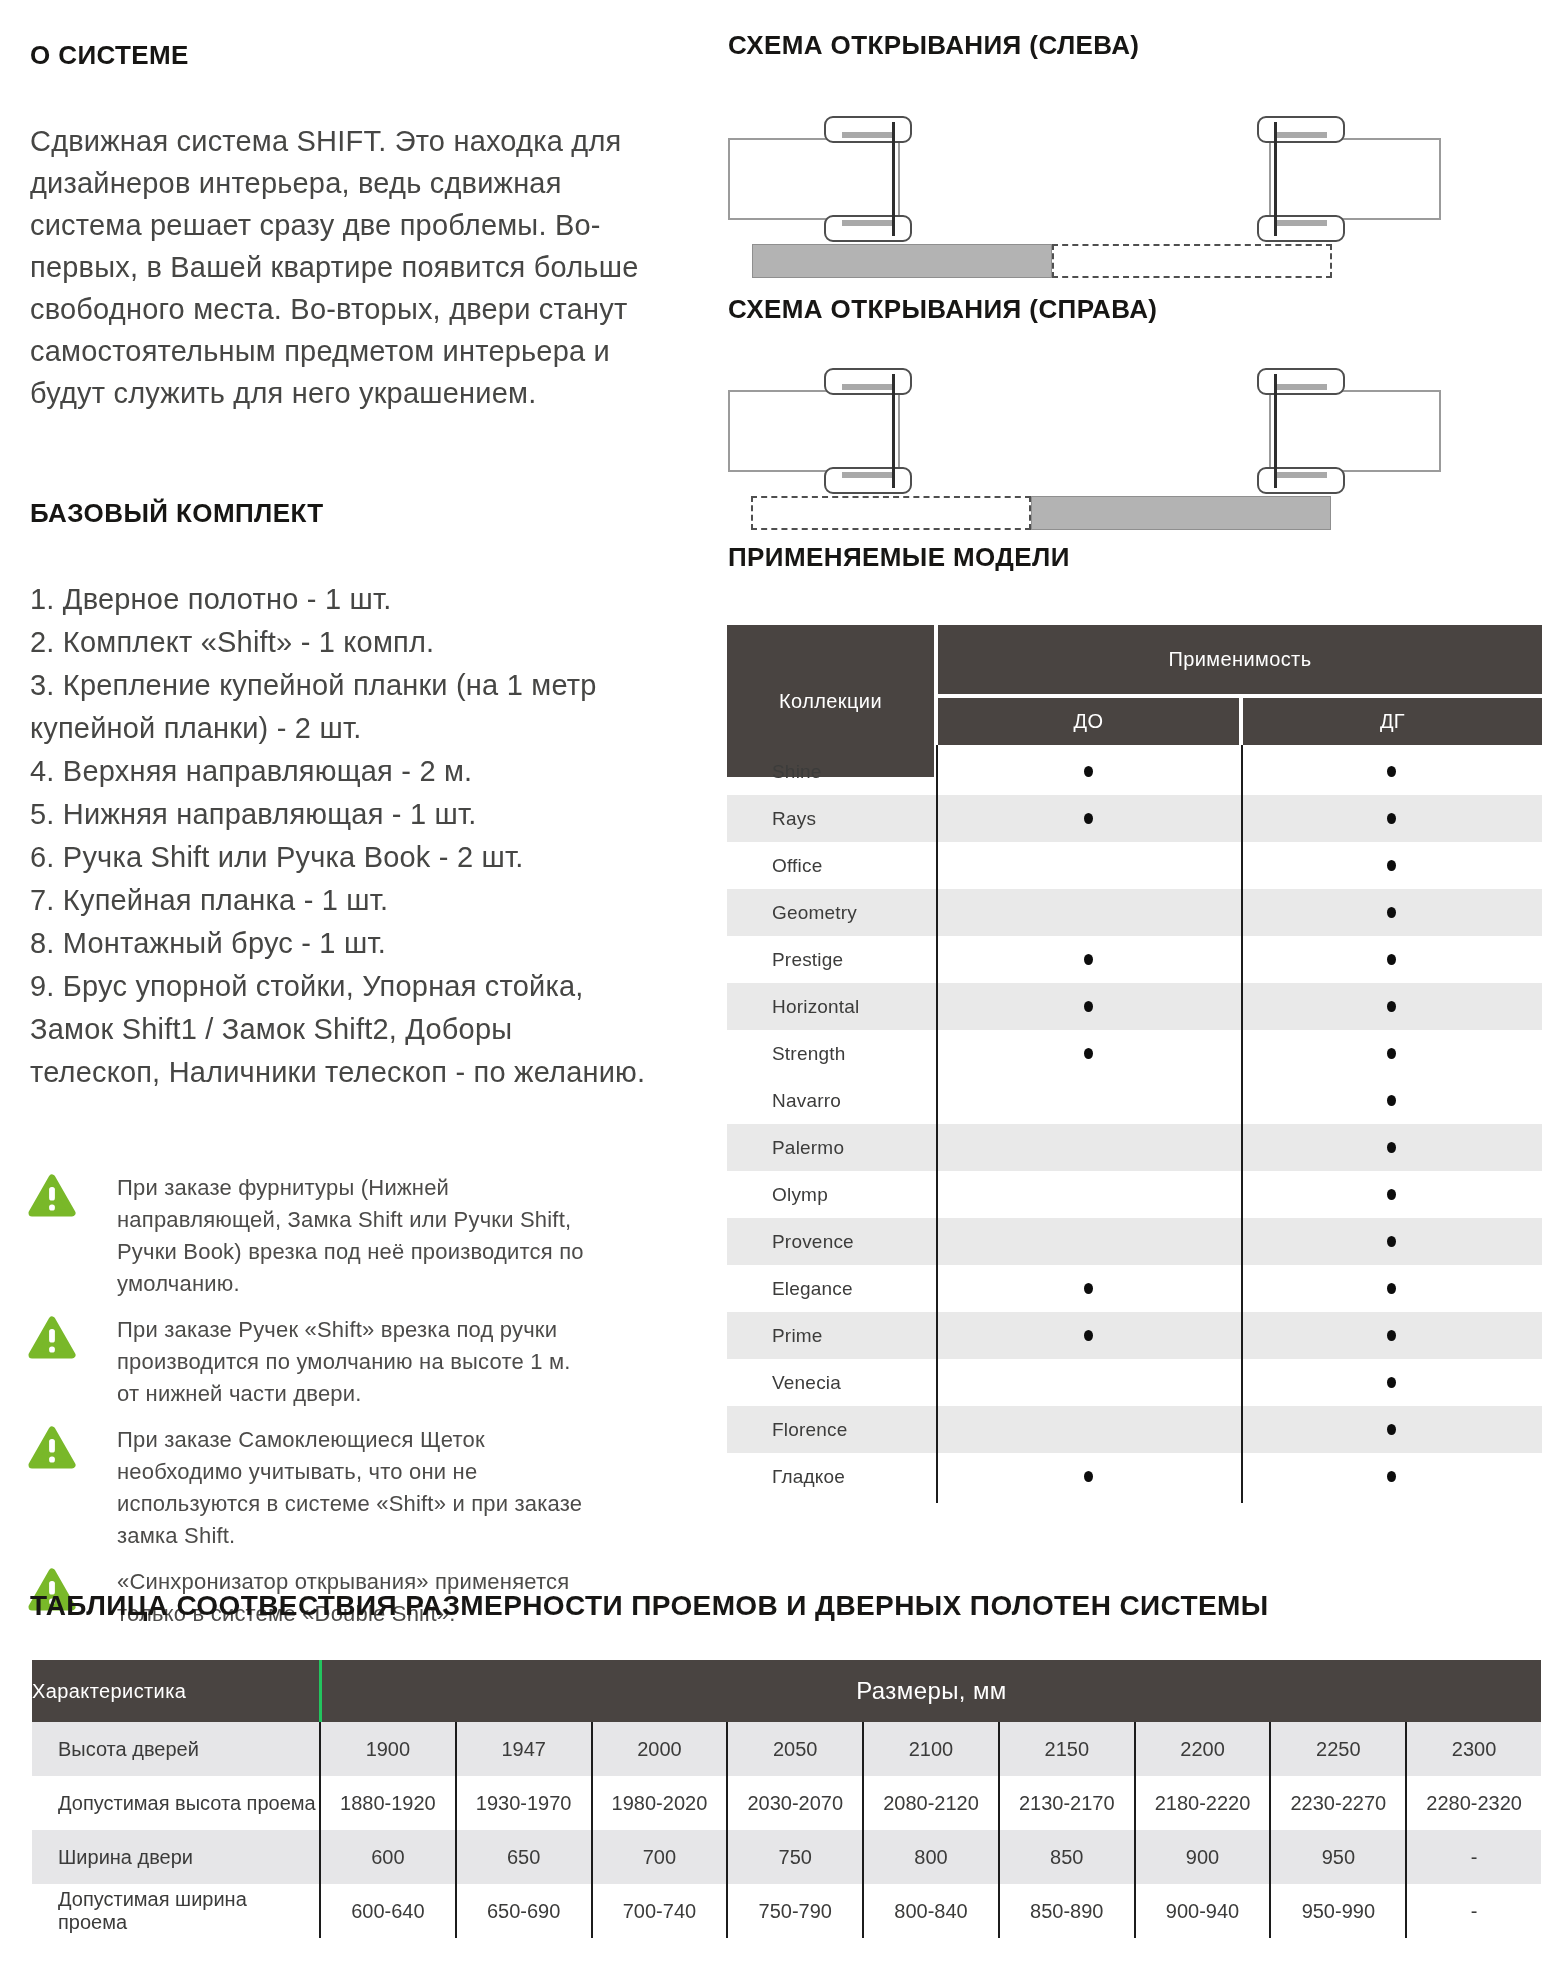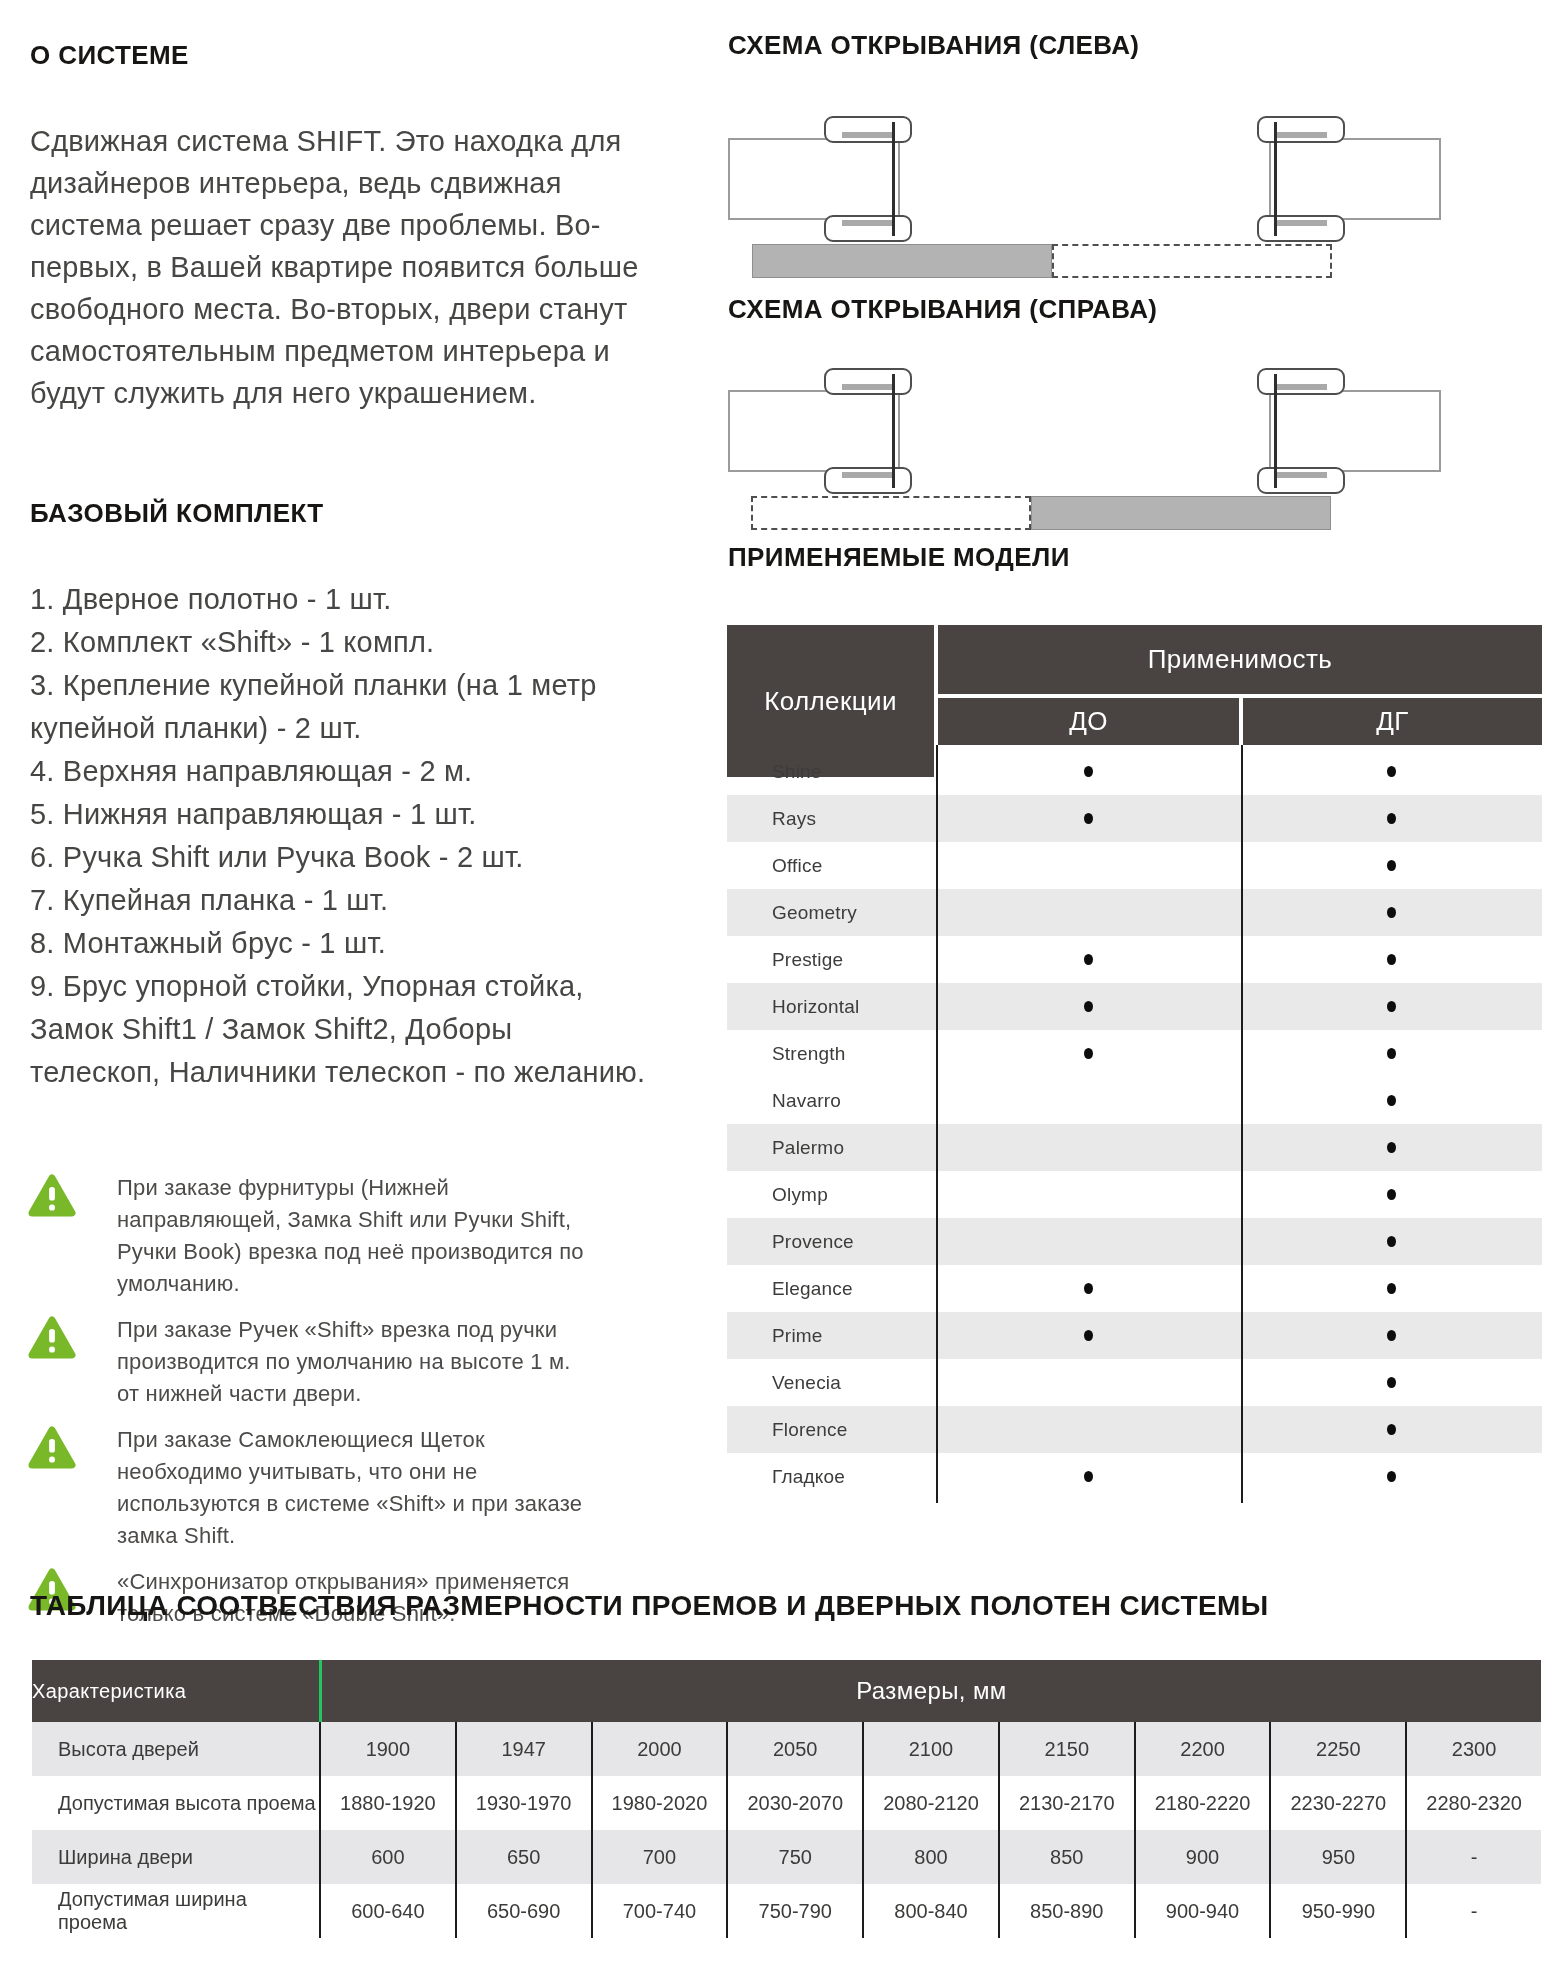--- a/index.html
+++ b/index.html
@@ -34,21 +34,21 @@
   .asm .br { position:absolute; left:96px; width:88px; height:27px; background:#fff;
              border:2px solid #4e4e4e; border-radius:9px; box-sizing:border-box; }
   .asm .br.t { top:0; } .asm .br.b { top:99px; }
   .asm .strip { position:absolute; left:16px; width:50px; height:6px; background:#a9a9a9; }
   .asm .br.t .strip { bottom:3px; } .asm .br.b .strip { top:3px; }
   .asm .jamb { position:absolute; left:164px; top:6px; width:3px; height:114px; background:#2e2e2e; }
 
   
   .mtable { position:absolute; left:727px; top:625px; width:815px; height:880px; }
   .mtable .hcell { position:absolute; background:#494441; color:#fff; display:flex; align-items:center;
-                   justify-content:center; font-size:26px; font-weight:300; letter-spacing:.4px; }
+                   justify-content:center; font-size:20px; font-weight:300; letter-spacing:.4px; }
   .mh-coll { left:0; top:0; width:207px; height:152px; }
   .mh-app  { left:211px; top:0; width:604px; height:69px; }
   .mh-do   { left:211px; top:73px; width:301px; height:47px; }
   .mh-dg   { left:516px; top:73px; width:299px; height:47px; }
   .mbody { position:absolute; left:0; top:123px; width:815px; }
   .mrow { display:grid; grid-template-columns:209px 305px 301px; height:47px; align-items:center; }
   .mrow.alt { background:#e9e9e9; }
   .mrow .nm { padding-left:45px; font-size:19px; color:#3c3c3b; letter-spacing:.2px; }
   .mrow .c { display:flex; justify-content:center; align-items:center; height:100%; }
   .dot { width:9px; height:11px; border-radius:50%; background:#0d0d0d; }

